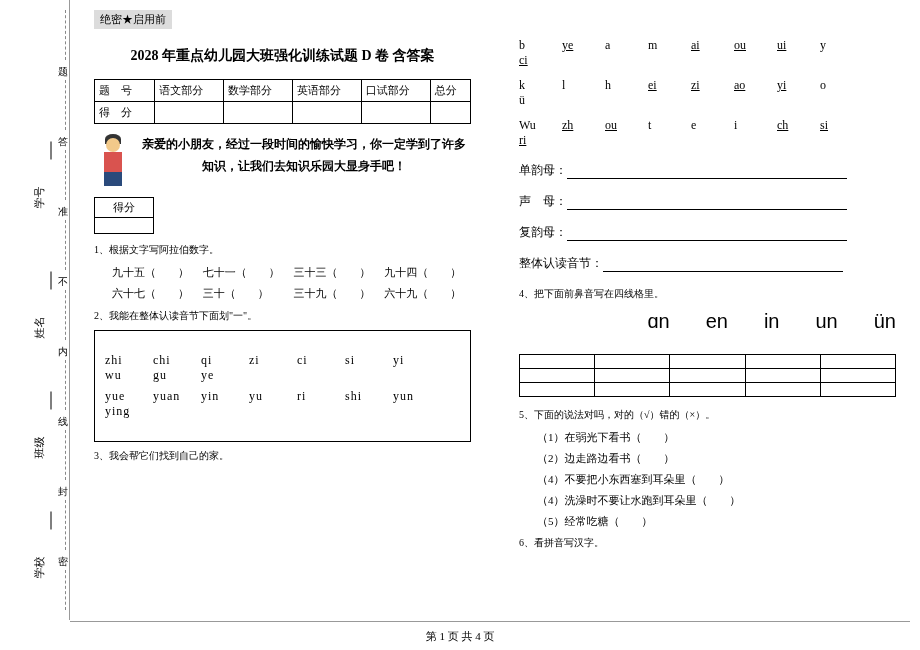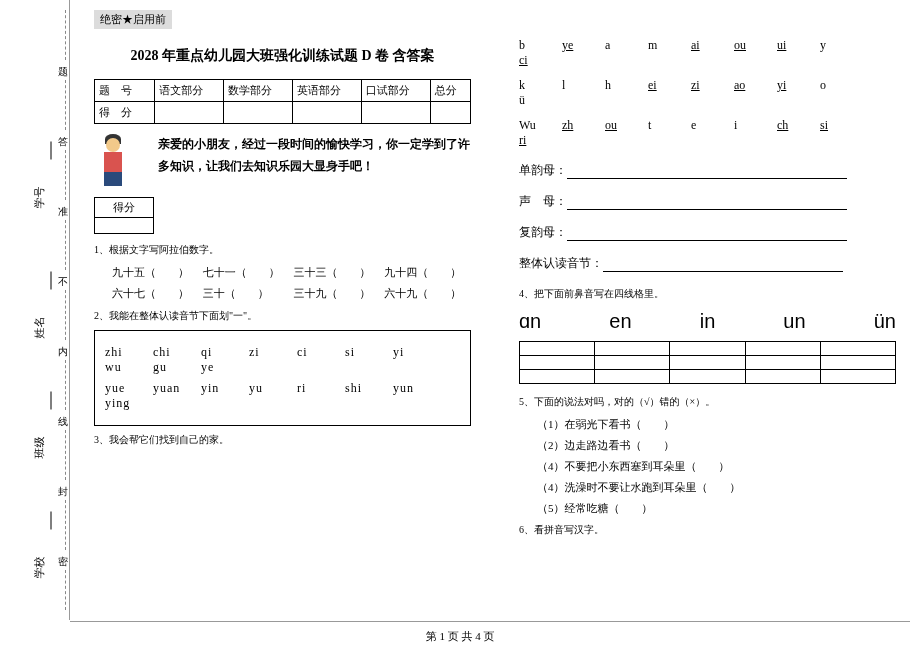--- a/index.html
+++ b/index.html
@@ -77,21 +77,21 @@
       width: 100%;
       margin-bottom: 10px;
     }
     table.score td {
       border: 1px solid #000;
       height: 22px;
       text-align: left;
       font-size: 11px;
       padding: 2px 4px;
     }
-    .intro-row { display: flex; align-items: flex-start; gap: 24px; margin-bottom: 8px; }
+    .intro-row { display: flex; align-items: flex-start; gap: 3px; margin-bottom: 8px; text-align: center; }
     .child-icon {
       width: 40px; height: 55px;
       display: inline-block;
       position: relative;
     }
     .child-icon .head { width: 14px; height: 14px; border-radius: 50%; background: #f2c98a; position: absolute; top: 4px; left: 12px; }
     .child-icon .hair { width: 16px; height: 10px; border-radius: 50% 50% 0 0; background: #333; position: absolute; top: 0; left: 11px; }
     .child-icon .body { width: 18px; height: 20px; background: #d9534f; position: absolute; top: 18px; left: 10px; }
     .child-icon .legs { width: 18px; height: 14px; background: #2a4a7b; position: absolute; top: 38px; left: 10px; }
     .intro-txt { font-weight: bold; font-size: 12px; line-height: 1.8; flex: 1; }
@@ -101,42 +101,42 @@
       width: 60px;
       margin-bottom: 4px;
     }
     .score-mini-top { text-align: center; font-size: 11px; padding: 2px; }
     .score-mini-bot { border-top: 1px solid #000; height: 16px; }
     .section-h { font-weight: bold; font-size: 12px; margin-left: 40px; margin-bottom: 6px; }
     .q-line { font-size: 10px; margin: 4px 0; line-height: 1.6; }
     .q-sub { margin-left: 18px; font-size: 11px; line-height: 1.9; }
     .box-border {
       border: 1px solid #000;
-      padding: 8px 10px;
+      padding: 16px 10px;
       margin: 6px 0;
     }
     .pinyin-row { font-size: 12px; letter-spacing: 1px; margin: 6px 0; }
     .pinyin-row span { display: inline-block; width: 44px; }
     .right-pinyin-row span { display: inline-block; width: 40px; font-size: 12px; }
     .right-pinyin-row .ul { text-decoration: underline; }
     .blank-line {
       display: inline-block;
       border-bottom: 1px solid #000;
       width: 280px;
       height: 14px;
       vertical-align: bottom;
     }
     .label-group { margin: 14px 0; font-size: 12px; }
     .big-pinyin {
       display: flex;
       gap: 36px;
       font-size: 20px;
       font-family: Arial, sans-serif;
-      justify-content: space-between;
-      margin: 8px 0 8px;
+      justify-content: flex-end;
+      margin: 8px 0 21px;
     }
     table.grid4 {
       border-collapse: collapse;
       width: 100%;
       margin-bottom: 10px;
     }
     table.grid4 td {
       border: 1px solid #000;
       height: 14px;
     }

